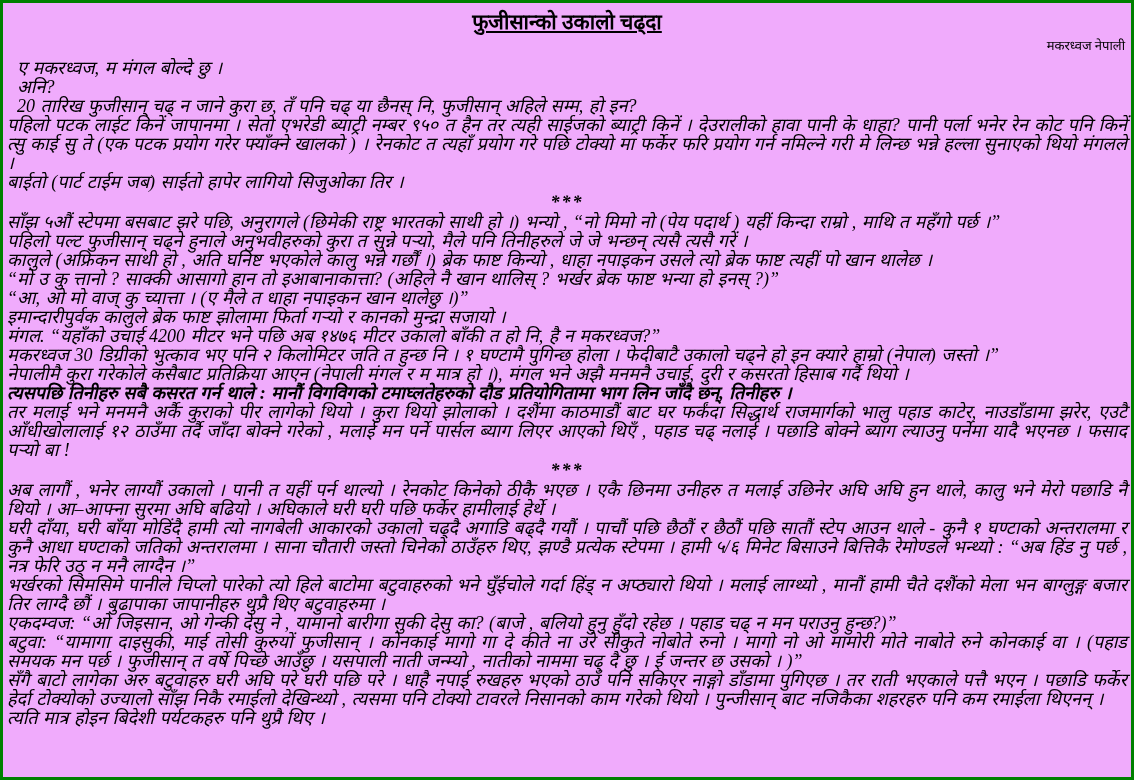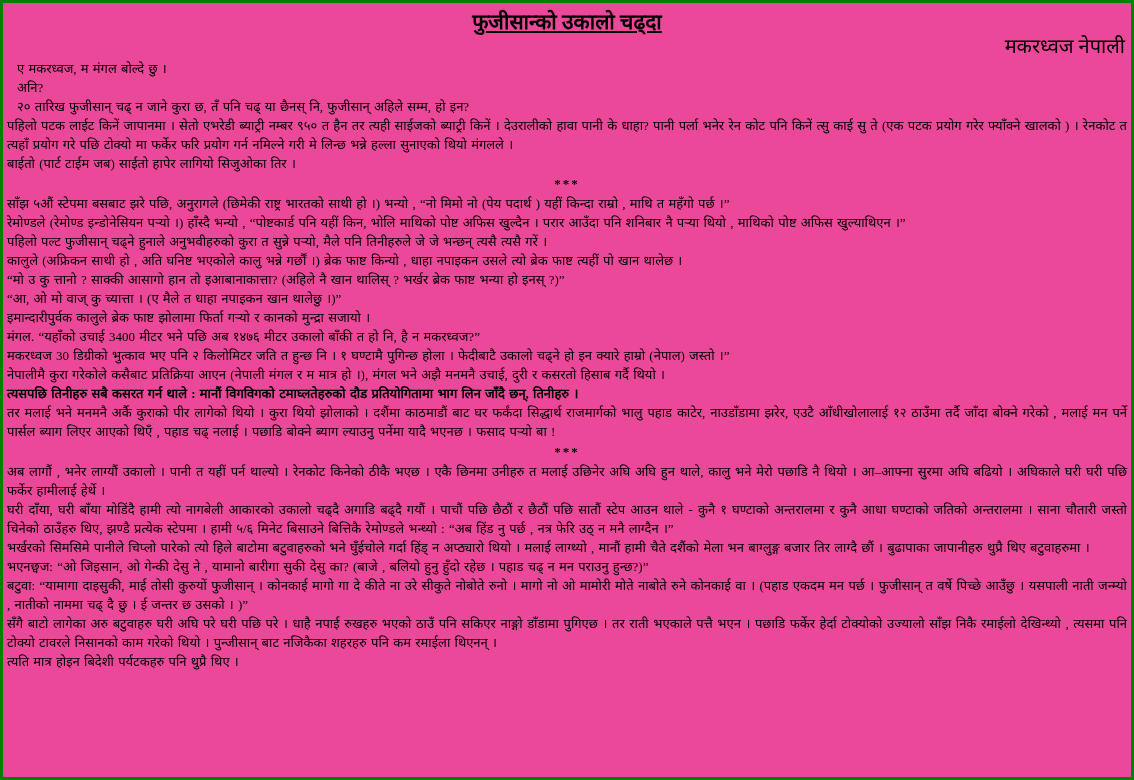--- a/index.html
+++ b/index.html
@@ -5,83 +5,83 @@
   html, body {
     margin: 0;
     padding: 0;
     background: #ffffff;
   }
   .page {
     box-sizing: border-box;
     width: 1134px;
     height: 780px;
     border: 3px solid #008000;
-    background: #ec4899;
+    background: #f0abfc;
     padding: 2px 4px 2px 4px;
     overflow: hidden;
     font-family: "Liberation Serif", "DejaVu Serif", serif;
     color: #000000;
   }
   .doc-title {
     margin: 4px 0 0 0;
     text-align: center;
     font-size: 21px;
     font-weight: bold;
     text-decoration: underline;
     line-height: 26px;
   }
   .doc-author {
     margin: 2px 2px 4px 0;
     text-align: right;
-    font-size: 20px;
+    font-size: 13px;
     line-height: 18px;
   }
   .doc-body p.line {
     margin: 0;
-    font-size: 13px;
+    font-size: 18px;
     line-height: 19px;
     text-align: justify;
     word-spacing: 1px;
+    font-style: italic;
   }
   .doc-body p.sep {
     text-align: center;
     font-weight: bold;
     letter-spacing: 2px;
     margin: 1px 0;
   }
   .doc-body p.bold { font-weight: bold; }
   .doc-body p.indent { text-indent: 10px; }
 </style>
 </head>
 <body>
 
 <div class="page">
   <h1 class="doc-title">फुजीसान्को उकालो चढ्दा</h1>
   <div class="doc-author">मकरध्वज नेपाली</div>
   <div class="doc-body">
       <p class="line indent">ए मकरध्वज, म मंगल बोल्दे छु ।</p>
       <p class="line indent">अनि?</p>
-      <p class="line indent">२० तारिख फुजीसान् चढ् न जाने कुरा छ, तँ पनि चढ् या छैनस् नि, फुजीसान् अहिले सम्म, हो इन?</p>
+      <p class="line indent">20 तारिख फुजीसान् चढ् न जाने कुरा छ, तँ पनि चढ् या छैनस् नि, फुजीसान् अहिले सम्म, हो इन?</p>
       <p class="line">पहिलो पटक लाईट किनें जापानमा । सेतो एभरेडी ब्याट्री नम्बर ९५० त हैन तर त्यही साईजको ब्याट्री किनें । देउरालीको हावा पानी के धाहा? पानी पर्ला भनेर रेन कोट पनि किनें त्सु काई सु ते (एक पटक प्रयोग गरेर फ्याँक्ने खालको ) । रेनकोट त त्यहाँ प्रयोग गरे पछि टोक्यो मा फर्केर फरि प्रयोग गर्न नमिल्ने गरी मे लिन्छ भन्ने हल्ला सुनाएको थियो मंगलले ।</p>
       <p class="line">बाईतो (पार्ट टाईम जब) साईतो हापेर लागियो सिजुओका तिर ।</p>
       <p class="line sep">***</p>
       <p class="line">साँझ ५औं स्टेपमा बसबाट झरे पछि, अनुरागले (छिमेकी राष्ट्र भारतको साथी हो ।) भन्यो , “नो मिमो नो (पेय पदार्थ ) यहीं किन्दा राम्रो , माथि त महँगो पर्छ ।”</p>
-      <p class="line">रेमोण्डले (रेमोण्ड इन्डोनेसियन पऱ्यो ।) हाँस्दै भन्यो , “पोष्टकार्ड पनि यहीं किन, भोलि माथिको पोष्ट अफिस खुल्दैन । परार आउँदा पनि शनिबार नै पऱ्या थियो , माथिको पोष्ट अफिस खुल्याथिएन ।”</p>
       <p class="line">पहिलो पल्ट फुजीसान् चढ्ने हुनाले अनुभवीहरुको कुरा त सुन्ने पऱ्यो, मैले पनि तिनीहरुले जे जे भन्छन् त्यसै त्यसै गरें ।</p>
       <p class="line">कालुले (अफ्रिकन साथी हो , अति घनिष्ट भएकोले कालु भन्ने गर्छौं ।) ब्रेक फाष्ट किन्यो , धाहा नपाइकन उसले त्यो ब्रेक फाष्ट त्यहीं पो खान थालेछ ।</p>
       <p class="line">“मो उ कु त्तानो ? साक्की आसागो हान तो इआबानाकात्ता? (अहिले नै खान थालिस् ? भर्खर ब्रेक फाष्ट भन्या हो इनस् ?)”</p>
       <p class="line">“आ, ओ मो वाज् कु च्यात्ता । (ए मैले त धाहा नपाइकन खान थालेछु ।)”</p>
       <p class="line">इमान्दारीपुर्वक कालुले ब्रेक फाष्ट झोलामा फिर्ता गऱ्यो र कानको मुन्द्रा सजायो ।</p>
-      <p class="line">मंगल. “यहाँको उचाई 3400 मीटर भने पछि अब १४७६ मीटर उकालो बाँकी त हो नि, है न मकरध्वज?”</p>
+      <p class="line">मंगल. “यहाँको उचाई 4200 मीटर भने पछि अब १४७६ मीटर उकालो बाँकी त हो नि, है न मकरध्वज?”</p>
       <p class="line">मकरध्वज 30 डिग्रीको भुत्काव भए पनि २ किलोमिटर जति त हुन्छ नि । १ घण्टामै पुगिन्छ होला । फेदीबाटै उकालो चढ्ने हो इन क्यारे हाम्रो (नेपाल) जस्तो ।”</p>
       <p class="line">नेपालीमै कुरा गरेकोले कसैबाट प्रतिक्रिया आएन (नेपाली मंगल र म मात्र हो ।), मंगल भने अझै मनमनै उचाई, दुरी र कसरतो हिसाब गर्दै थियो ।</p>
       <p class="line bold">त्यसपछि तिनीहरु सबै कसरत गर्न थाले : मानौं विगविगको टमाघ्लतेहरुको दौड प्रतियोगितामा भाग लिन जाँदै छन्, तिनीहरु ।</p>
       <p class="line">तर मलाई भने मनमनै अर्कै कुराको पीर लागेको थियो । कुरा थियो झोलाको । दशैंमा काठमाडौं बाट घर फर्कंदा सिद्धार्थ राजमार्गको भालु पहाड काटेर, नाउडाँडामा झरेर, एउटै आँधीखोलालाई १२ ठाउँमा तर्दै जाँदा बोक्ने गरेको , मलाई मन पर्ने पार्सल ब्याग लिएर आएको थिएँ , पहाड चढ् नलाई । पछाडि बोक्ने ब्याग ल्याउनु पर्नेमा यादै भएनछ । फसाद पऱ्यो बा !</p>
       <p class="line sep">***</p>
       <p class="line">अब लागौं , भनेर लाग्यौं उकालो । पानी त यहीं पर्न थाल्यो । रेनकोट किनेको ठीकै भएछ । एकै छिनमा उनीहरु त मलाई उछिनेर अघि अघि हुन थाले, कालु भने मेरो पछाडि नै थियो । आ–आफ्ना सुरमा अघि बढियो । अघिकाले घरी घरी पछि फर्केर हामीलाई हेर्थे ।</p>
       <p class="line">घरी दाँया, घरी बाँया मोडिंदै हामी त्यो नागबेली आकारको उकालो चढ्दै अगाडि बढ्दै गयौं । पाचौं पछि छैठौं र छैठौं पछि सातौं स्टेप आउन थाले - कुनै १ घण्टाको अन्तरालमा र कुनै आधा घण्टाको जतिको अन्तरालमा । साना चौतारी जस्तो चिनेको ठाउँहरु थिए, झण्डै प्रत्येक स्टेपमा । हामी ५/६ मिनेट बिसाउने बित्तिकै रेमोण्डले भन्थ्यो : “अब हिंड नु पर्छ , नत्र फेरि उठ् न मनै लाग्दैन ।”</p>
       <p class="line">भर्खरको सिमसिमे पानीले चिप्लो पारेको त्यो हिले बाटोमा बटुवाहरुको भने घुँईचोले गर्दा हिंड् न अप्ठ्यारो थियो । मलाई लाग्थ्यो , मानौं हामी चैते दशैंको मेला भन बाग्लुङ्ग बजार तिर लाग्दै छौं । बुढापाका जापानीहरु थुप्रै थिए बटुवाहरुमा ।</p>
-      <p class="line">भएनछ्वज: “ओ जिइसान, ओ गेन्की देसु ने , यामानो बारीगा सुकी देसु का? (बाजे , बलियो हुनु हुँदो रहेछ । पहाड चढ् न मन पराउनु हुन्छ?)”</p>
-      <p class="line">बटुवा: “यामागा दाइसुकी, माई तोसी कुरुयों फुजीसान् । कोनकाई मागो गा दे कीते ना उरे सीकुते नोबोते रुनो । मागो नो ओ मामोरी मोते नाबोते रुने कोनकाई वा । (पहाड एकदम मन पर्छ । फुजीसान् त वर्षे पिच्छे आउँछु । यसपाली नाती जन्म्यो , नातीको नाममा चढ् दै छु । ई जन्तर छ उसको । )”</p>
+      <p class="line">एकदम्वज: “ओ जिइसान, ओ गेन्की देसु ने , यामानो बारीगा सुकी देसु का? (बाजे , बलियो हुनु हुँदो रहेछ । पहाड चढ् न मन पराउनु हुन्छ?)”</p>
+      <p class="line">बटुवा: “यामागा दाइसुकी, माई तोसी कुरुयों फुजीसान् । कोनकाई मागो गा दे कीते ना उरे सीकुते नोबोते रुनो । मागो नो ओ मामोरी मोते नाबोते रुने कोनकाई वा । (पहाड समयक मन पर्छ । फुजीसान् त वर्षे पिच्छे आउँछु । यसपाली नाती जन्म्यो , नातीको नाममा चढ् दै छु । ई जन्तर छ उसको । )”</p>
       <p class="line">सँगै बाटो लागेका अरु बटुवाहरु घरी अघि परे घरी पछि परे । धाहै नपाई रुखहरु भएको ठाउँ पनि सकिएर नाङ्गो डाँडामा पुगिएछ । तर राती भएकाले पत्तै भएन । पछाडि फर्केर हेर्दा टोक्योको उज्यालो साँझ निकै रमाईलो देखिन्थ्यो , त्यसमा पनि टोक्यो टावरले निसानको काम गरेको थियो । पुन्जीसान् बाट नजिकैका शहरहरु पनि कम रमाईला थिएनन् ।</p>
       <p class="line">त्यति मात्र होइन बिदेशी पर्यटकहरु पनि थुप्रै थिए ।</p>
     </div>
 </div>
 
 </body></html>

